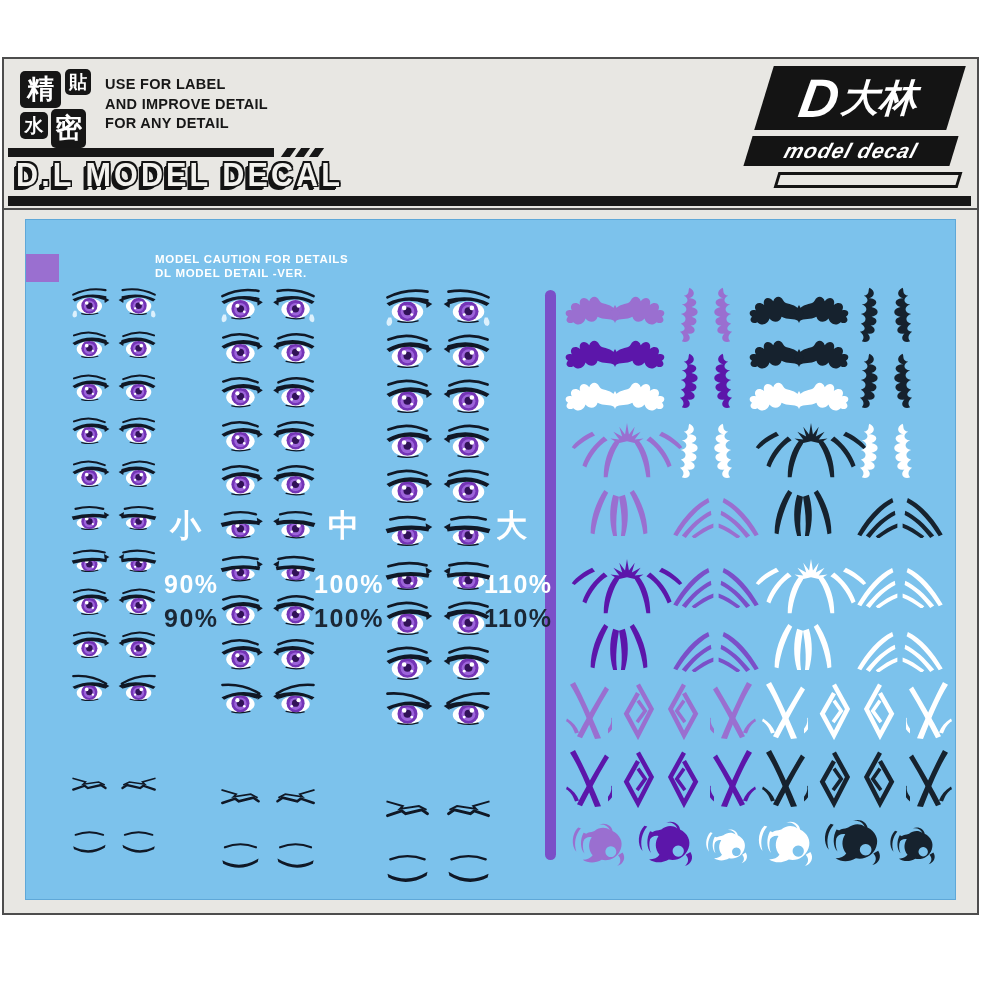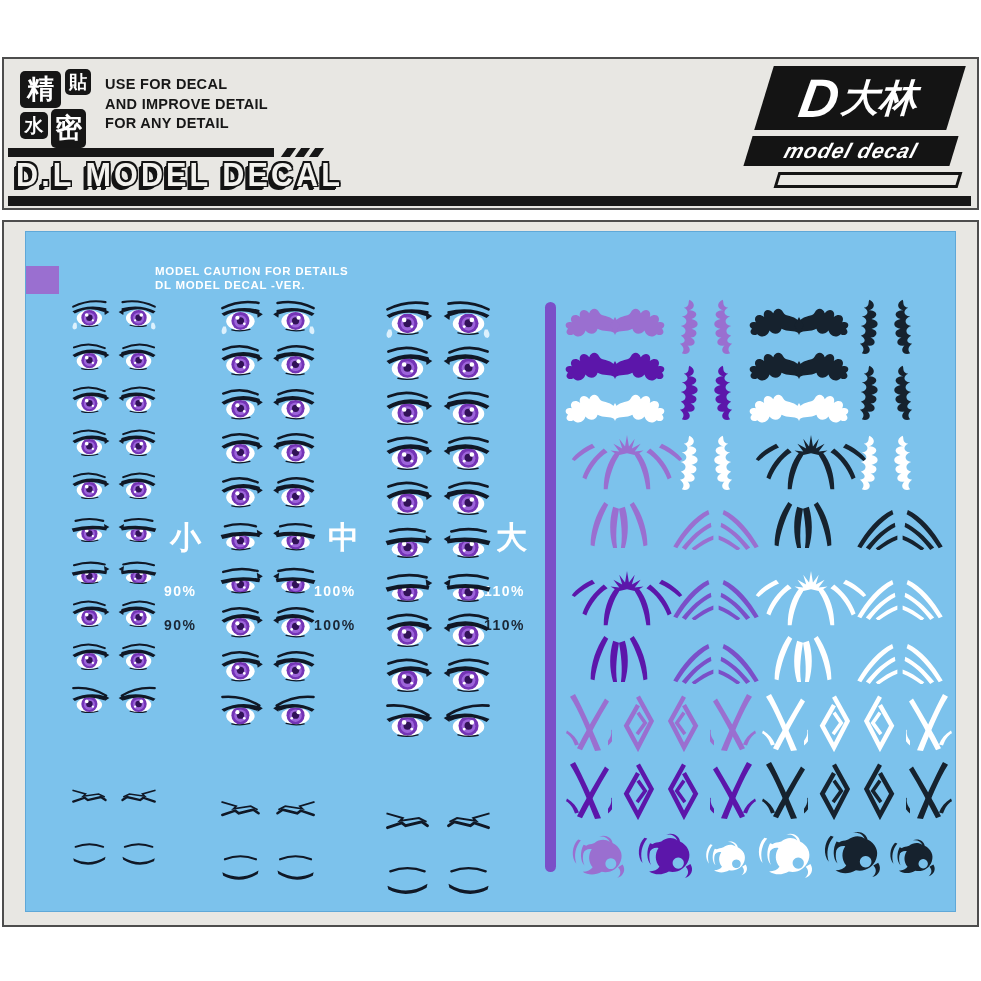--- a/index.html
+++ b/index.html
@@ -3,21 +3,21 @@
 <meta charset="utf-8">
 <style>
   html,body{margin:0;padding:0}
   body{
     width:981px;height:981px;position:relative;overflow:hidden;
     background:#ffffff;
     font-family:"Liberation Sans", sans-serif;
   }
   .panel{position:absolute;left:2px;width:977px;background:#e8e7e3;border:2px solid #4d4d4d;box-sizing:border-box}
   .panel-top{top:57px;height:153px}
-  .panel-main{top:220px;height:707px}
+  .panel-main{top:208px;height:707px}
 
   
   .sbox{position:absolute;background:#161616;color:#fff;border-radius:5px;display:flex;align-items:center;justify-content:center;font-weight:700;line-height:1}
   .sbox.b1{left:16px;top:12px;width:41px;height:37px;font-size:27px}
   .sbox.b2{left:61px;top:10px;width:26px;height:26px;font-size:18px}
   .sbox.b3{left:16px;top:53px;width:28px;height:27px;font-size:19px}
   .sbox.b4{left:47px;top:50px;width:35px;height:39px;font-size:27px}
 
   .tagline{position:absolute;left:101px;top:16px;color:#171717;font-weight:700;font-size:14.5px;letter-spacing:.3px;line-height:19.5px}
 
@@ -42,40 +42,40 @@
   .logo-sub span{color:#fff;font-style:italic;font-weight:700;font-size:21px;letter-spacing:1px}
   .logo-ghost{position:absolute;left:42px;top:110px;width:178px;height:10px;border:3px solid #141414;transform:skewX(-17deg)}
 
   
   .sheet{position:absolute;left:21px;top:9px;width:931px;height:681px;box-sizing:border-box;border:1px solid #5fa8d8}
   .sw{position:absolute;top:34px;width:33px;height:28px}
   .caution{position:absolute;left:129px;top:33px;color:#fff;font-weight:700;font-size:11.5px;letter-spacing:.7px;line-height:13.5px;white-space:nowrap}
   .code{position:absolute;left:303px;top:20px;color:#fff;font-weight:900;font-size:42px;letter-spacing:3px;line-height:1}
   .divider{position:absolute;left:519px;top:70px;width:11px;height:570px;border-radius:6px}
   .size-cjk{position:absolute;top:290px;color:#fff;font-size:31px;font-weight:700;line-height:1}
-  .size-pct{position:absolute;font-size:14px;font-weight:800;letter-spacing:1.5px;line-height:1}
+  .size-pct{position:absolute;font-size:25px;font-weight:800;letter-spacing:1.5px;line-height:1}
   .size-pct.light{top:352px;color:#fff}
   .size-pct.dark{top:386px}
   .decal{position:absolute}
   .decal svg{display:block;width:100%;height:100%}
 </style>
 </head>
 <body>
 
 <div class="poster">
 
   <div class="panel panel-top">
     <div>
       <span class="sbox b1">精</span>
       <span class="sbox b2">貼</span>
       <span class="sbox b3">水</span>
       <span class="sbox b4">密</span>
     </div>
     <div class="tagline">
-      <div>USE FOR DECAL</div>
+      <div>USE FOR LABEL</div>
       <div>AND IMPROVE DETAIL</div>
       <div>FOR ANY DETAIL</div>
     </div>
 
     <div class="logo">
       <div class="logo-main">
         <span class="logo-d">D</span>
         <span class="logo-cjk">大林</span>
       </div>
       <div class="logo-sub">
@@ -91,21 +91,21 @@
     <div class="banner">D.L MODEL DECAL</div>
     <div class="bar-bottom"></div>
   </div>
 
   <div class="panel panel-main">
     <div class="sheet" id="sheet" style="background: rgb(124, 194, 236);">
       <div class="sw" id="swatch0" style="background: rgb(92, 22, 170);"></div>
       <div class="sw" id="swatch1" style="background: rgb(154, 111, 208);"></div>
       <div class="caution">
         <div>MODEL CAUTION FOR DETAILS</div>
-        <div>DL MODEL DECAL -VER.</div>
+        <div>DL MODEL DETAIL -VER.</div>
       </div>
       <div class="divider" id="divider" style="background: rgb(123, 79, 200);"></div>
       <div id="labels-layer">
           <div class="size-cjk" style="left: 144px;">小</div>
           <div class="size-pct light" style="left: 138px;">90%</div>
           <div class="size-pct dark" style="left: 138px; color: rgb(27, 39, 53);">90%</div>
           <div class="size-cjk" style="left: 302px;">中</div>
           <div class="size-pct light" style="left: 288px;">100%</div>
           <div class="size-pct dark" style="left: 288px; color: rgb(27, 39, 53);">100%</div>
           <div class="size-cjk" style="left: 470px;">大</div>

